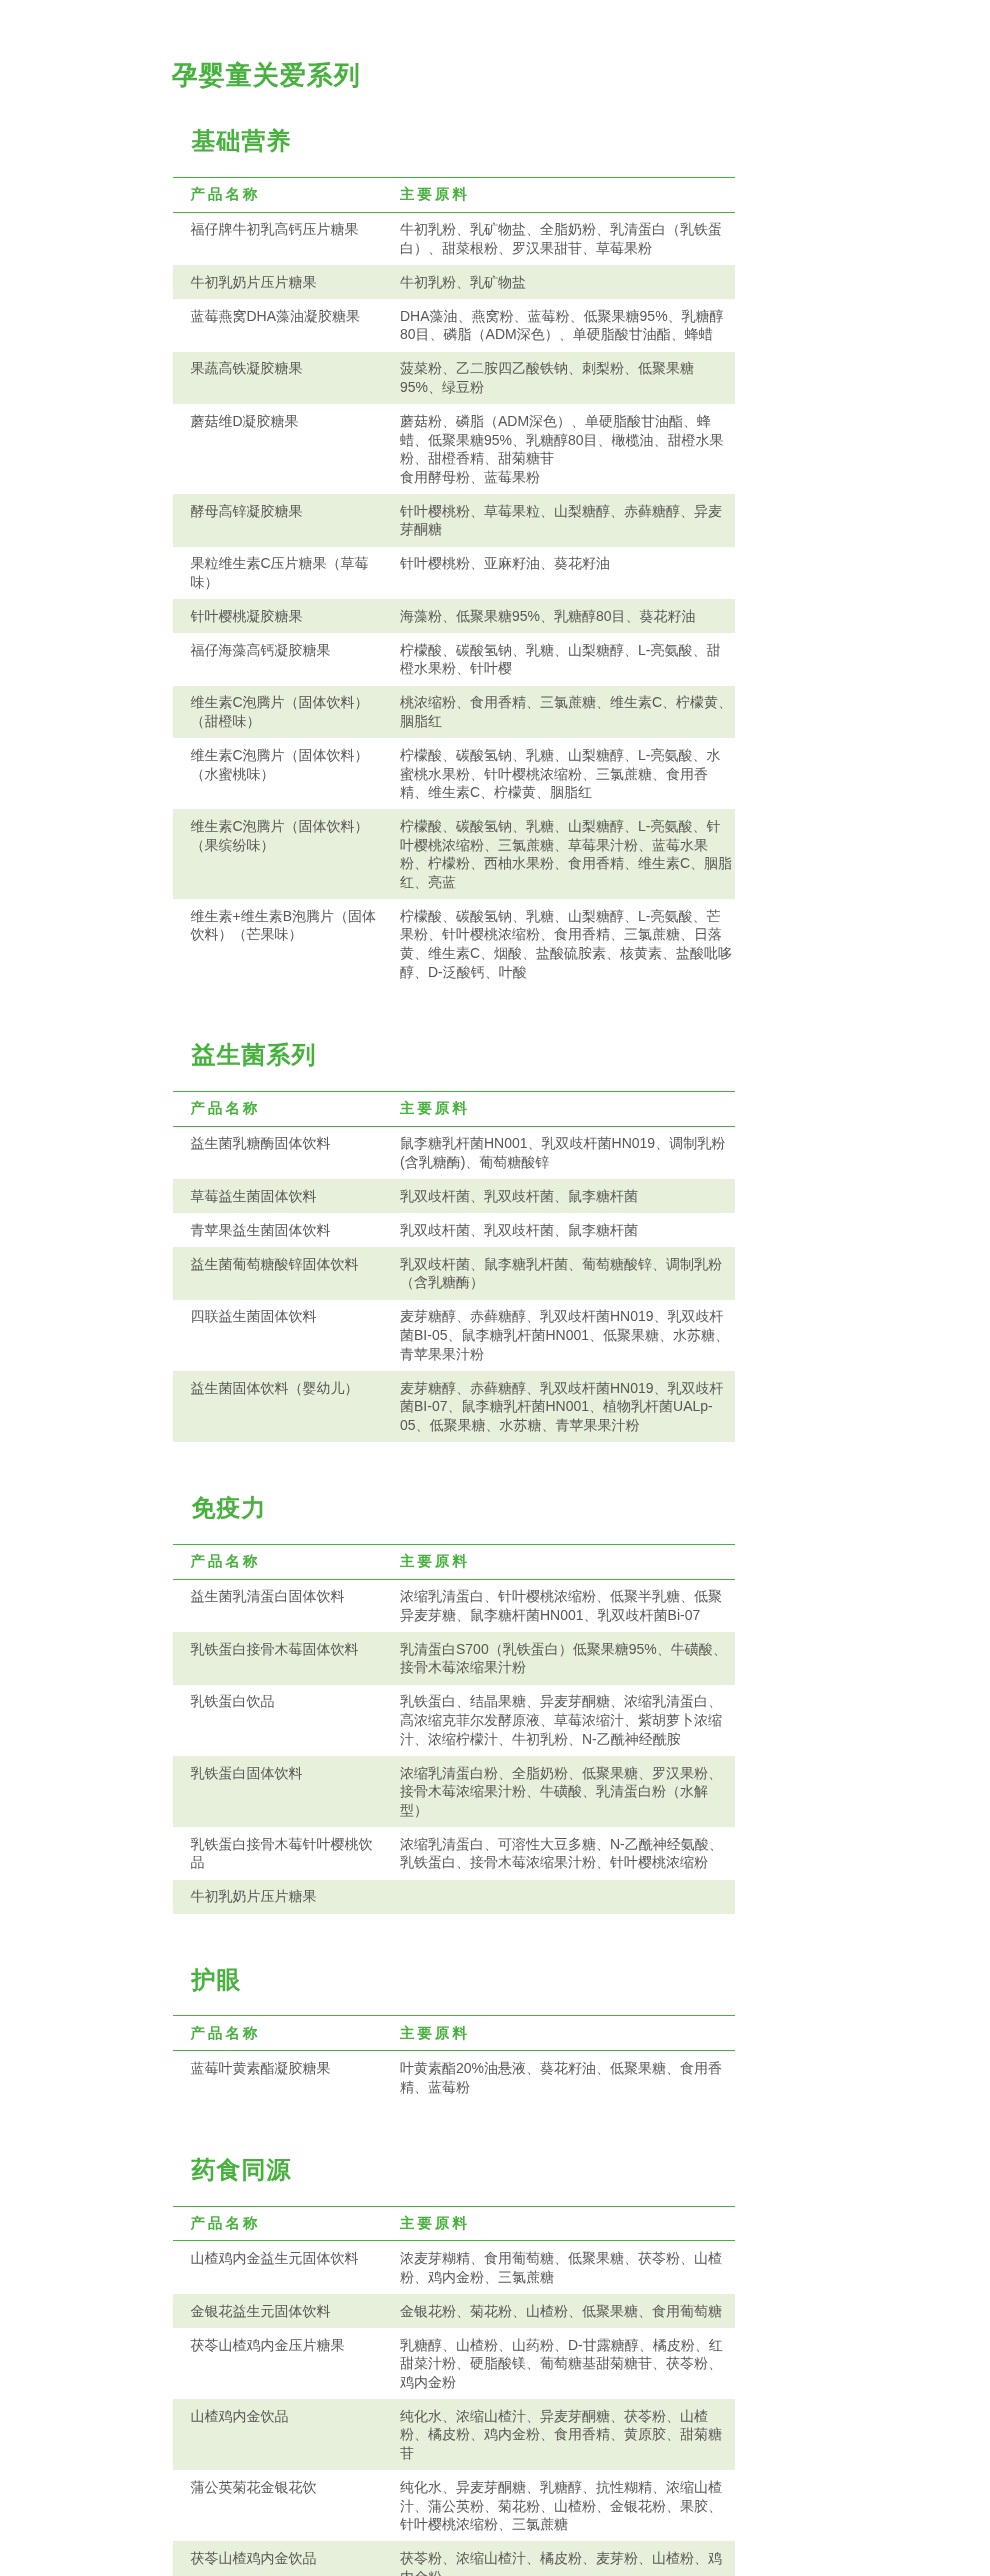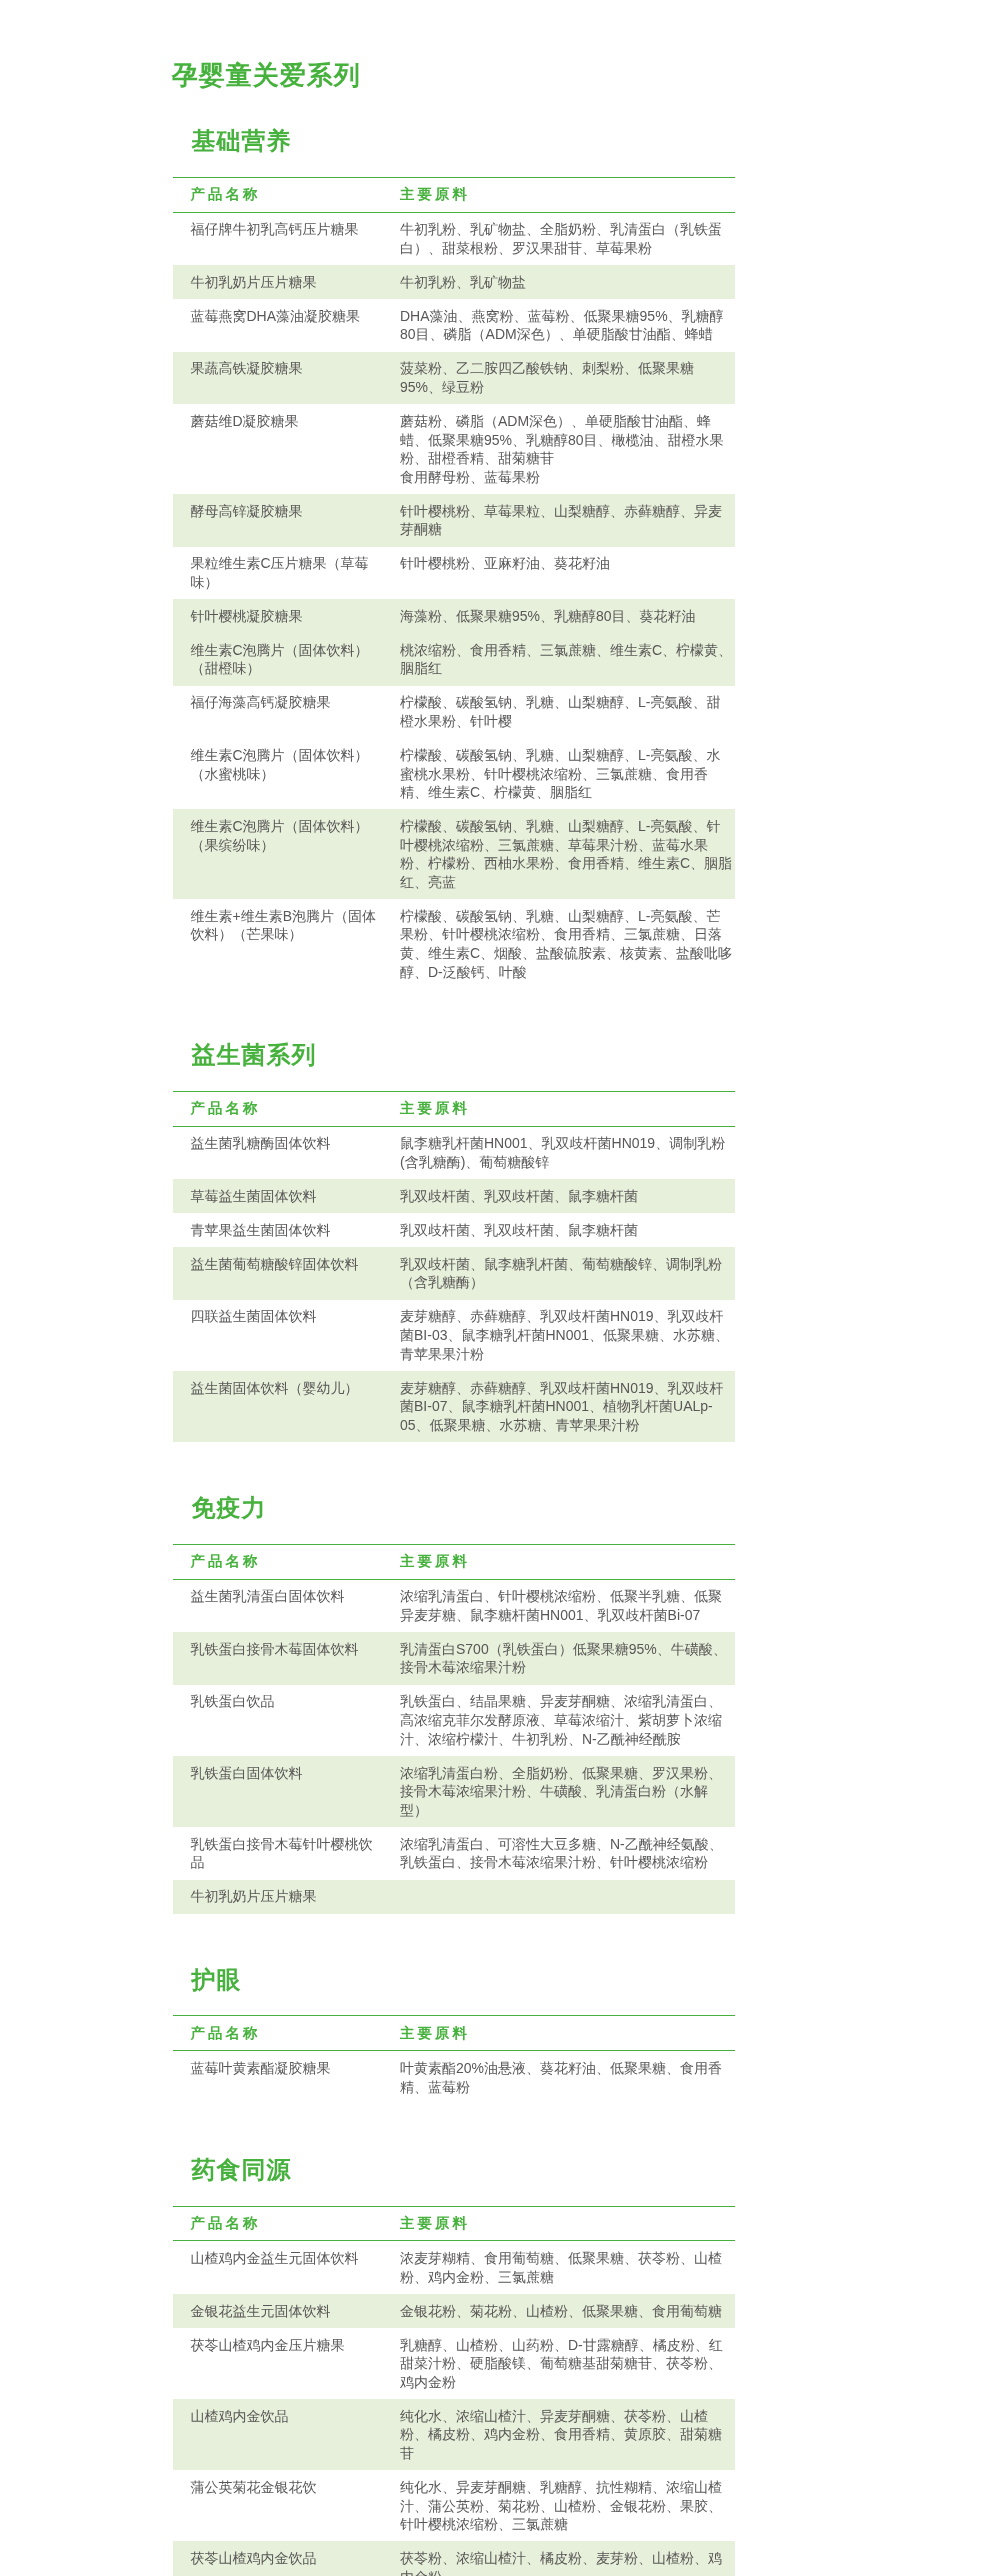--- a/index.html
+++ b/index.html
@@ -114,29 +114,29 @@
             <div class="cell-ing">针叶樱桃粉、草莓果粒、山梨糖醇、赤藓糖醇、异麦芽酮糖</div>
           </div>
           <div class="trow">
             <div class="cell-name">果粒维生素C压片糖果（草莓味）</div>
             <div class="cell-ing">针叶樱桃粉、亚麻籽油、葵花籽油</div>
           </div>
           <div class="trow alt">
             <div class="cell-name">针叶樱桃凝胶糖果</div>
             <div class="cell-ing">海藻粉、低聚果糖95%、乳糖醇80目、葵花籽油</div>
           </div>
+          <div class="trow">
+            <div class="cell-name">福仔海藻高钙凝胶糖果</div>
+            <div class="cell-ing">柠檬酸、碳酸氢钠、乳糖、山梨糖醇、L-亮氨酸、甜橙水果粉、针叶樱</div>
+          </div>
           <div class="trow alt">
             <div class="cell-name">维生素C泡腾片（固体饮料）（甜橙味）</div>
             <div class="cell-ing">桃浓缩粉、食用香精、三氯蔗糖、维生素C、柠檬黄、胭脂红</div>
           </div>
           <div class="trow">
-            <div class="cell-name">福仔海藻高钙凝胶糖果</div>
-            <div class="cell-ing">柠檬酸、碳酸氢钠、乳糖、山梨糖醇、L-亮氨酸、甜橙水果粉、针叶樱</div>
-          </div>
-          <div class="trow">
             <div class="cell-name">维生素C泡腾片（固体饮料）（水蜜桃味）</div>
             <div class="cell-ing">柠檬酸、碳酸氢钠、乳糖、山梨糖醇、L-亮氨酸、水蜜桃水果粉、针叶樱桃浓缩粉、三氯蔗糖、食用香精、维生素C、柠檬黄、胭脂红</div>
           </div>
           <div class="trow alt">
             <div class="cell-name">维生素C泡腾片（固体饮料）（果缤纷味）</div>
             <div class="cell-ing">柠檬酸、碳酸氢钠、乳糖、山梨糖醇、L-亮氨酸、针叶樱桃浓缩粉、三氯蔗糖、草莓果汁粉、蓝莓水果粉、柠檬粉、西柚水果粉、食用香精、维生素C、胭脂红、亮蓝</div>
           </div>
           <div class="trow">
             <div class="cell-name">维生素+维生素B泡腾片（固体饮料）（芒果味）</div>
             <div class="cell-ing">柠檬酸、碳酸氢钠、乳糖、山梨糖醇、L-亮氨酸、芒果粉、针叶樱桃浓缩粉、食用香精、三氯蔗糖、日落黄、维生素C、烟酸、盐酸硫胺素、核黄素、盐酸吡哆醇、D-泛酸钙、叶酸</div>
@@ -161,21 +161,21 @@
           <div class="trow">
             <div class="cell-name">青苹果益生菌固体饮料</div>
             <div class="cell-ing">乳双歧杆菌、乳双歧杆菌、鼠李糖杆菌</div>
           </div>
           <div class="trow alt">
             <div class="cell-name">益生菌葡萄糖酸锌固体饮料</div>
             <div class="cell-ing">乳双歧杆菌、鼠李糖乳杆菌、葡萄糖酸锌、调制乳粉（含乳糖酶）</div>
           </div>
           <div class="trow">
             <div class="cell-name">四联益生菌固体饮料</div>
-            <div class="cell-ing">麦芽糖醇、赤藓糖醇、乳双歧杆菌HN019、乳双歧杆菌BI-03、鼠李糖乳杆菌HN001、低聚果糖、水苏糖、青苹果果汁粉</div>
+            <div class="cell-ing">麦芽糖醇、赤藓糖醇、乳双歧杆菌HN019、乳双歧杆菌BI-05、鼠李糖乳杆菌HN001、低聚果糖、水苏糖、青苹果果汁粉</div>
           </div>
           <div class="trow alt">
             <div class="cell-name">益生菌固体饮料（婴幼儿）</div>
             <div class="cell-ing">麦芽糖醇、赤藓糖醇、乳双歧杆菌HN019、乳双歧杆菌BI-07、鼠李糖乳杆菌HN001、植物乳杆菌UALp-05、低聚果糖、水苏糖、青苹果果汁粉</div>
           </div>
         </div>
       </div>
       <div class="section">
         <h2 class="section-title">免疫力</h2>
         <div class="ptable">

